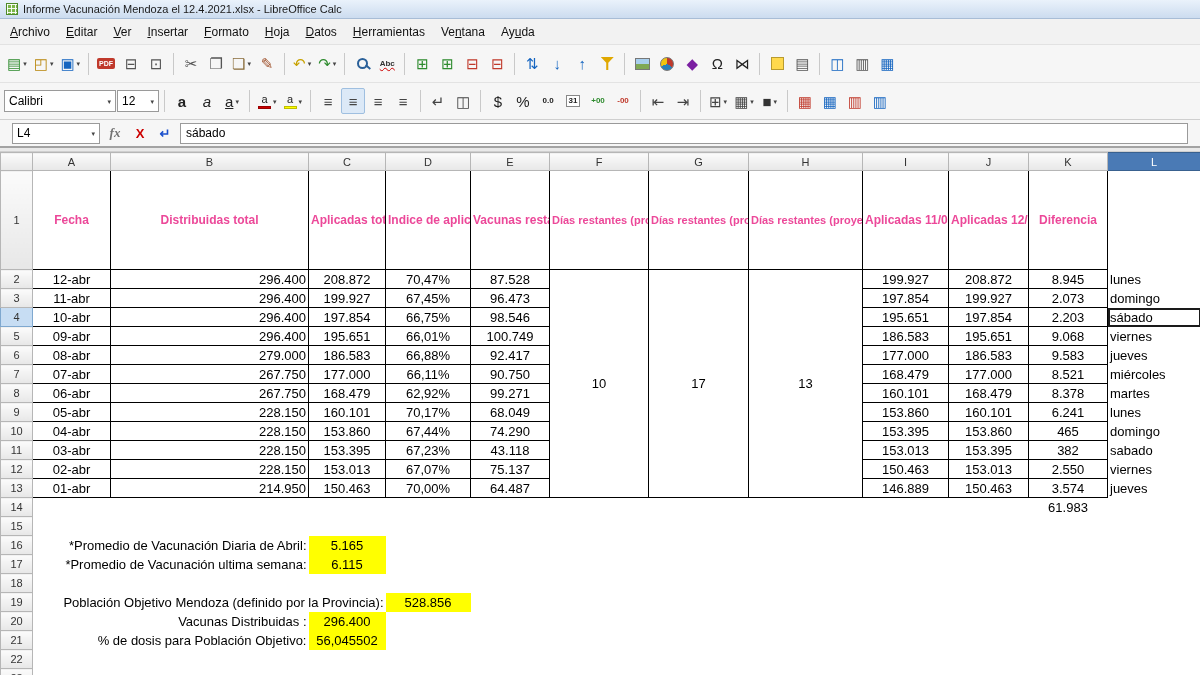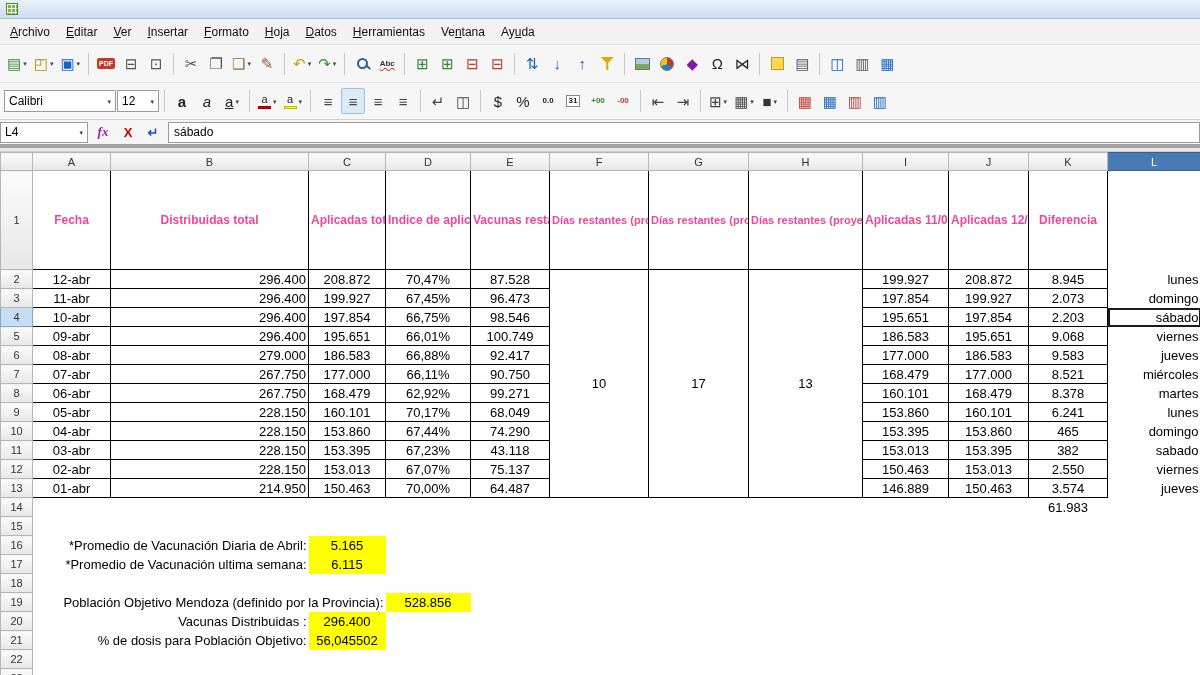--- a/index.html
+++ b/index.html
@@ -49,26 +49,26 @@
   .shape-magnifier::after{content:"";position:absolute;width:6px;height:2px;background:#2a6099;right:-5px;bottom:-1px;transform:rotate(40deg)}
   .shape-funnel{display:inline-block;width:13px;height:13px;background:#e0a800;
     clip-path:polygon(0 0,100% 0,58% 45%,58% 100%,42% 100%,42% 45%)}
   .shape-pie{display:inline-block;width:14px;height:14px;border-radius:50%;
     background:conic-gradient(#c0392b 0 120deg,#2980b9 120deg 250deg,#f1c40f 250deg 360deg);border:1px solid #777}
   .shape-note{display:inline-block;width:13px;height:13px;background:#ffd94d;border:1px solid #b99b2e}
   .shape-photo{display:inline-block;width:15px;height:12px;border:1px solid #777;
     background:linear-gradient(180deg,#a8cfee 55%,#7fa855 45%)}
 
   
-  .formulabar{height:28px;flex:0 0 28px;background:#f6f6f6;border-bottom:4px solid #a3a3a3;
-    display:flex;align-items:center;padding:2px 0;gap:5px}
+  .formulabar{height:28px;flex:0 0 28px;background:#f6f6f6;border-bottom:2px solid #a3a3a3;
+    display:flex;align-items:center;padding:2px 12px;gap:5px}
   .namebox{width:88px;height:21px;background:#fff;border:1px solid #9a9a9a;display:flex;
     align-items:center;justify-content:space-between;font-size:12px;padding:0 4px}
   .fb-btn{width:20px;text-align:center;font-size:13px;cursor:default}
-  .fb-fx{font-style:italic;font-weight:bold;color:#a21caf;font-family:"Liberation Serif",serif}
+  .fb-fx{font-style:italic;font-weight:bold;color:#737373;font-family:"Liberation Serif",serif}
   .fb-cancel{color:#cc0000;font-weight:bold}
   .fb-accept{color:#1a4fcc;font-weight:bold}
   .inputline{flex:1;height:21px;background:#fff;border:1px solid #9a9a9a;font-size:12px;
     padding:0 5px;line-height:19px;overflow:hidden;white-space:nowrap}
   .strip{height:4px;flex:0 0 4px;background:#e9e9e9;border-bottom:1px solid #cfcfcf}
 
   
   .sheet-wrap{flex:1;overflow:hidden;background:#fff}
   table.sheetgrid{border-collapse:collapse;table-layout:fixed;font-size:13px;color:#000;width:1200px}
   .sheetgrid tr{height:19px}
@@ -79,32 +79,33 @@
   .colhead.selcol{background:#4a7ab5;color:#fff;border-color:#39618f}
   .rowhead.selrow{background:#c7ddf3;border-color:#7fa8cf}
   .sheetgrid td{padding:0 2px;overflow:hidden;white-space:nowrap;vertical-align:middle}
   .b{border:1px solid #000}
   .hc{color:#ec4899;font-weight:bold;text-align:center;vertical-align:middle;
     white-space:pre-line;font-size:12px;line-height:1.22}
   .hc-sm{font-size:11px;line-height:1.28}
   .center{text-align:center}
   .numr{text-align:right;padding-right:16px}
   .vm{vertical-align:middle}
-  .day{text-align:right}
+  .day{text-align:left}
   .cursor{outline:2px solid #1a1a1a;outline-offset:-2px}
   .yellow{background:#ffff00}
   .lbl{text-align:right;padding-left:3px}
 </style>
 </head>
 <body>
 
 <div class="app">
 
   <div class="titlebar">
     <span class="app-icon"></span>
+    <span class="title-text">Informe Vacunación Mendoza el 12.4.2021.xlsx - LibreOffice Calc</span>
   </div>
 
   <div class="menubar" id="menubar">
       <div class="menu-item"><u>A</u>rchivo</div>
       <div class="menu-item"><u>E</u>ditar</div>
       <div class="menu-item"><u>V</u>er</div>
       <div class="menu-item"><u>I</u>nsertar</div>
       <div class="menu-item"><u>F</u>ormato</div>
       <div class="menu-item"><u>H</u>oja</div>
       <div class="menu-item"><u>D</u>atos</div>

